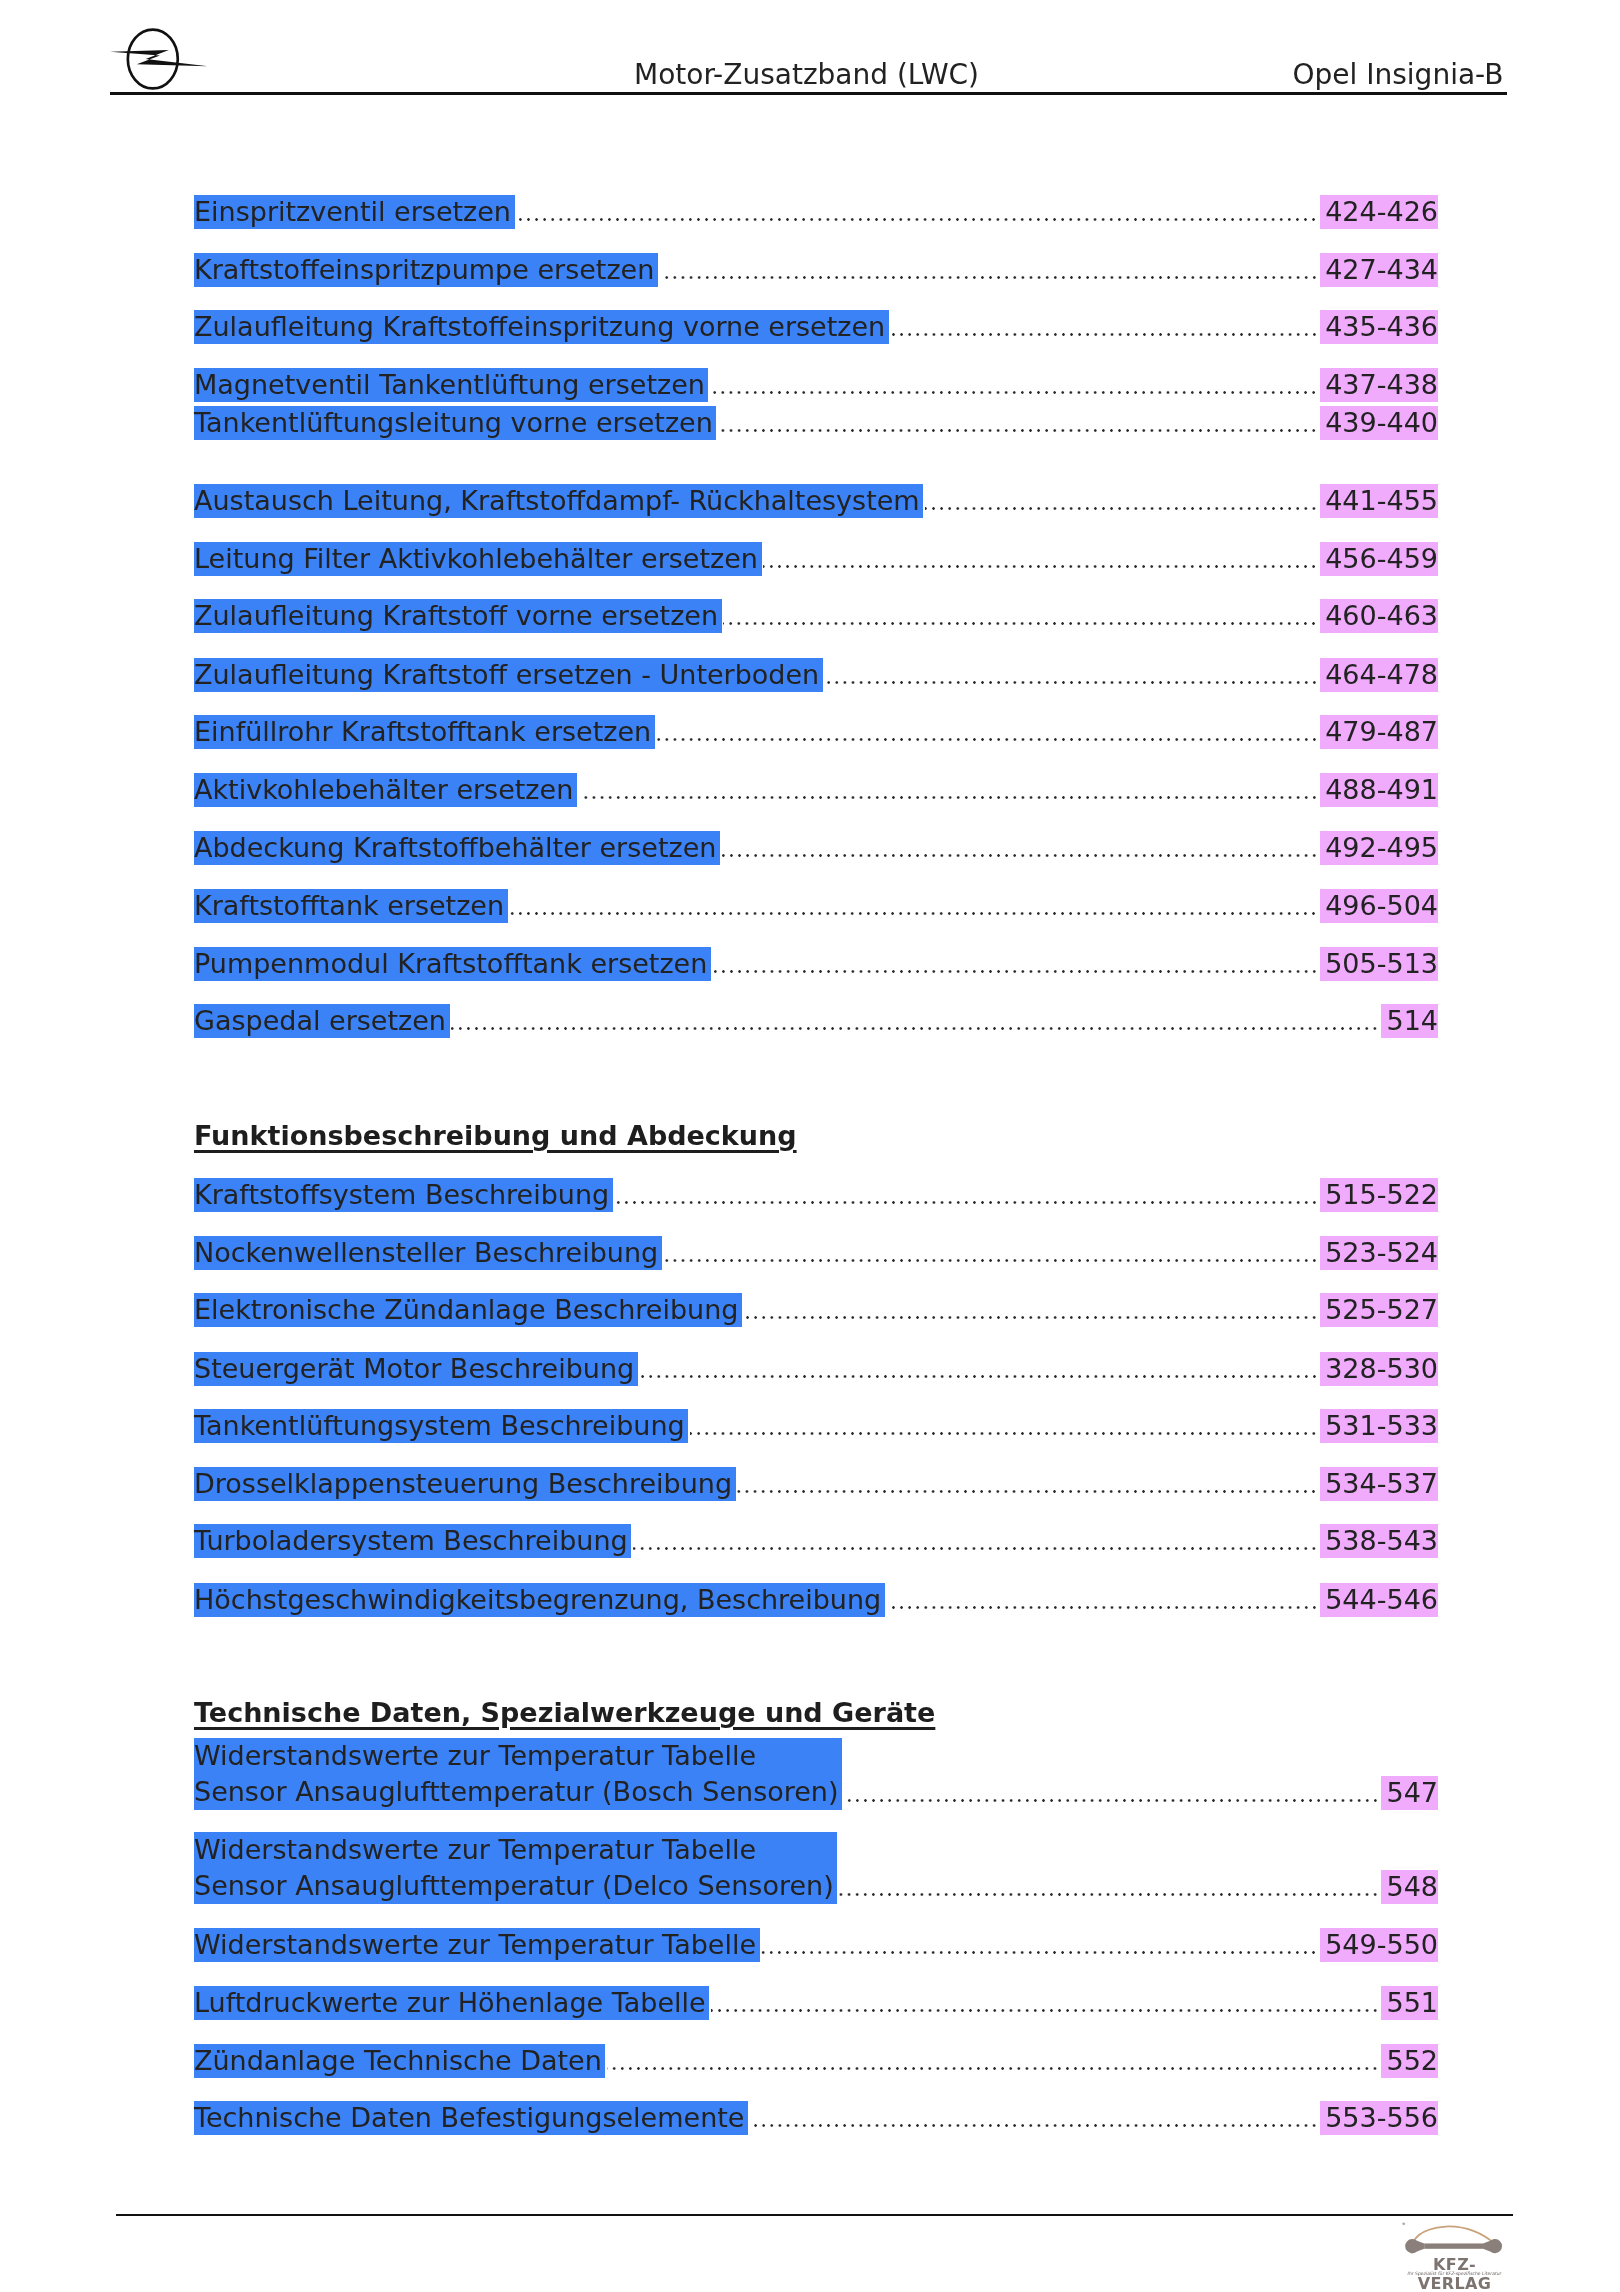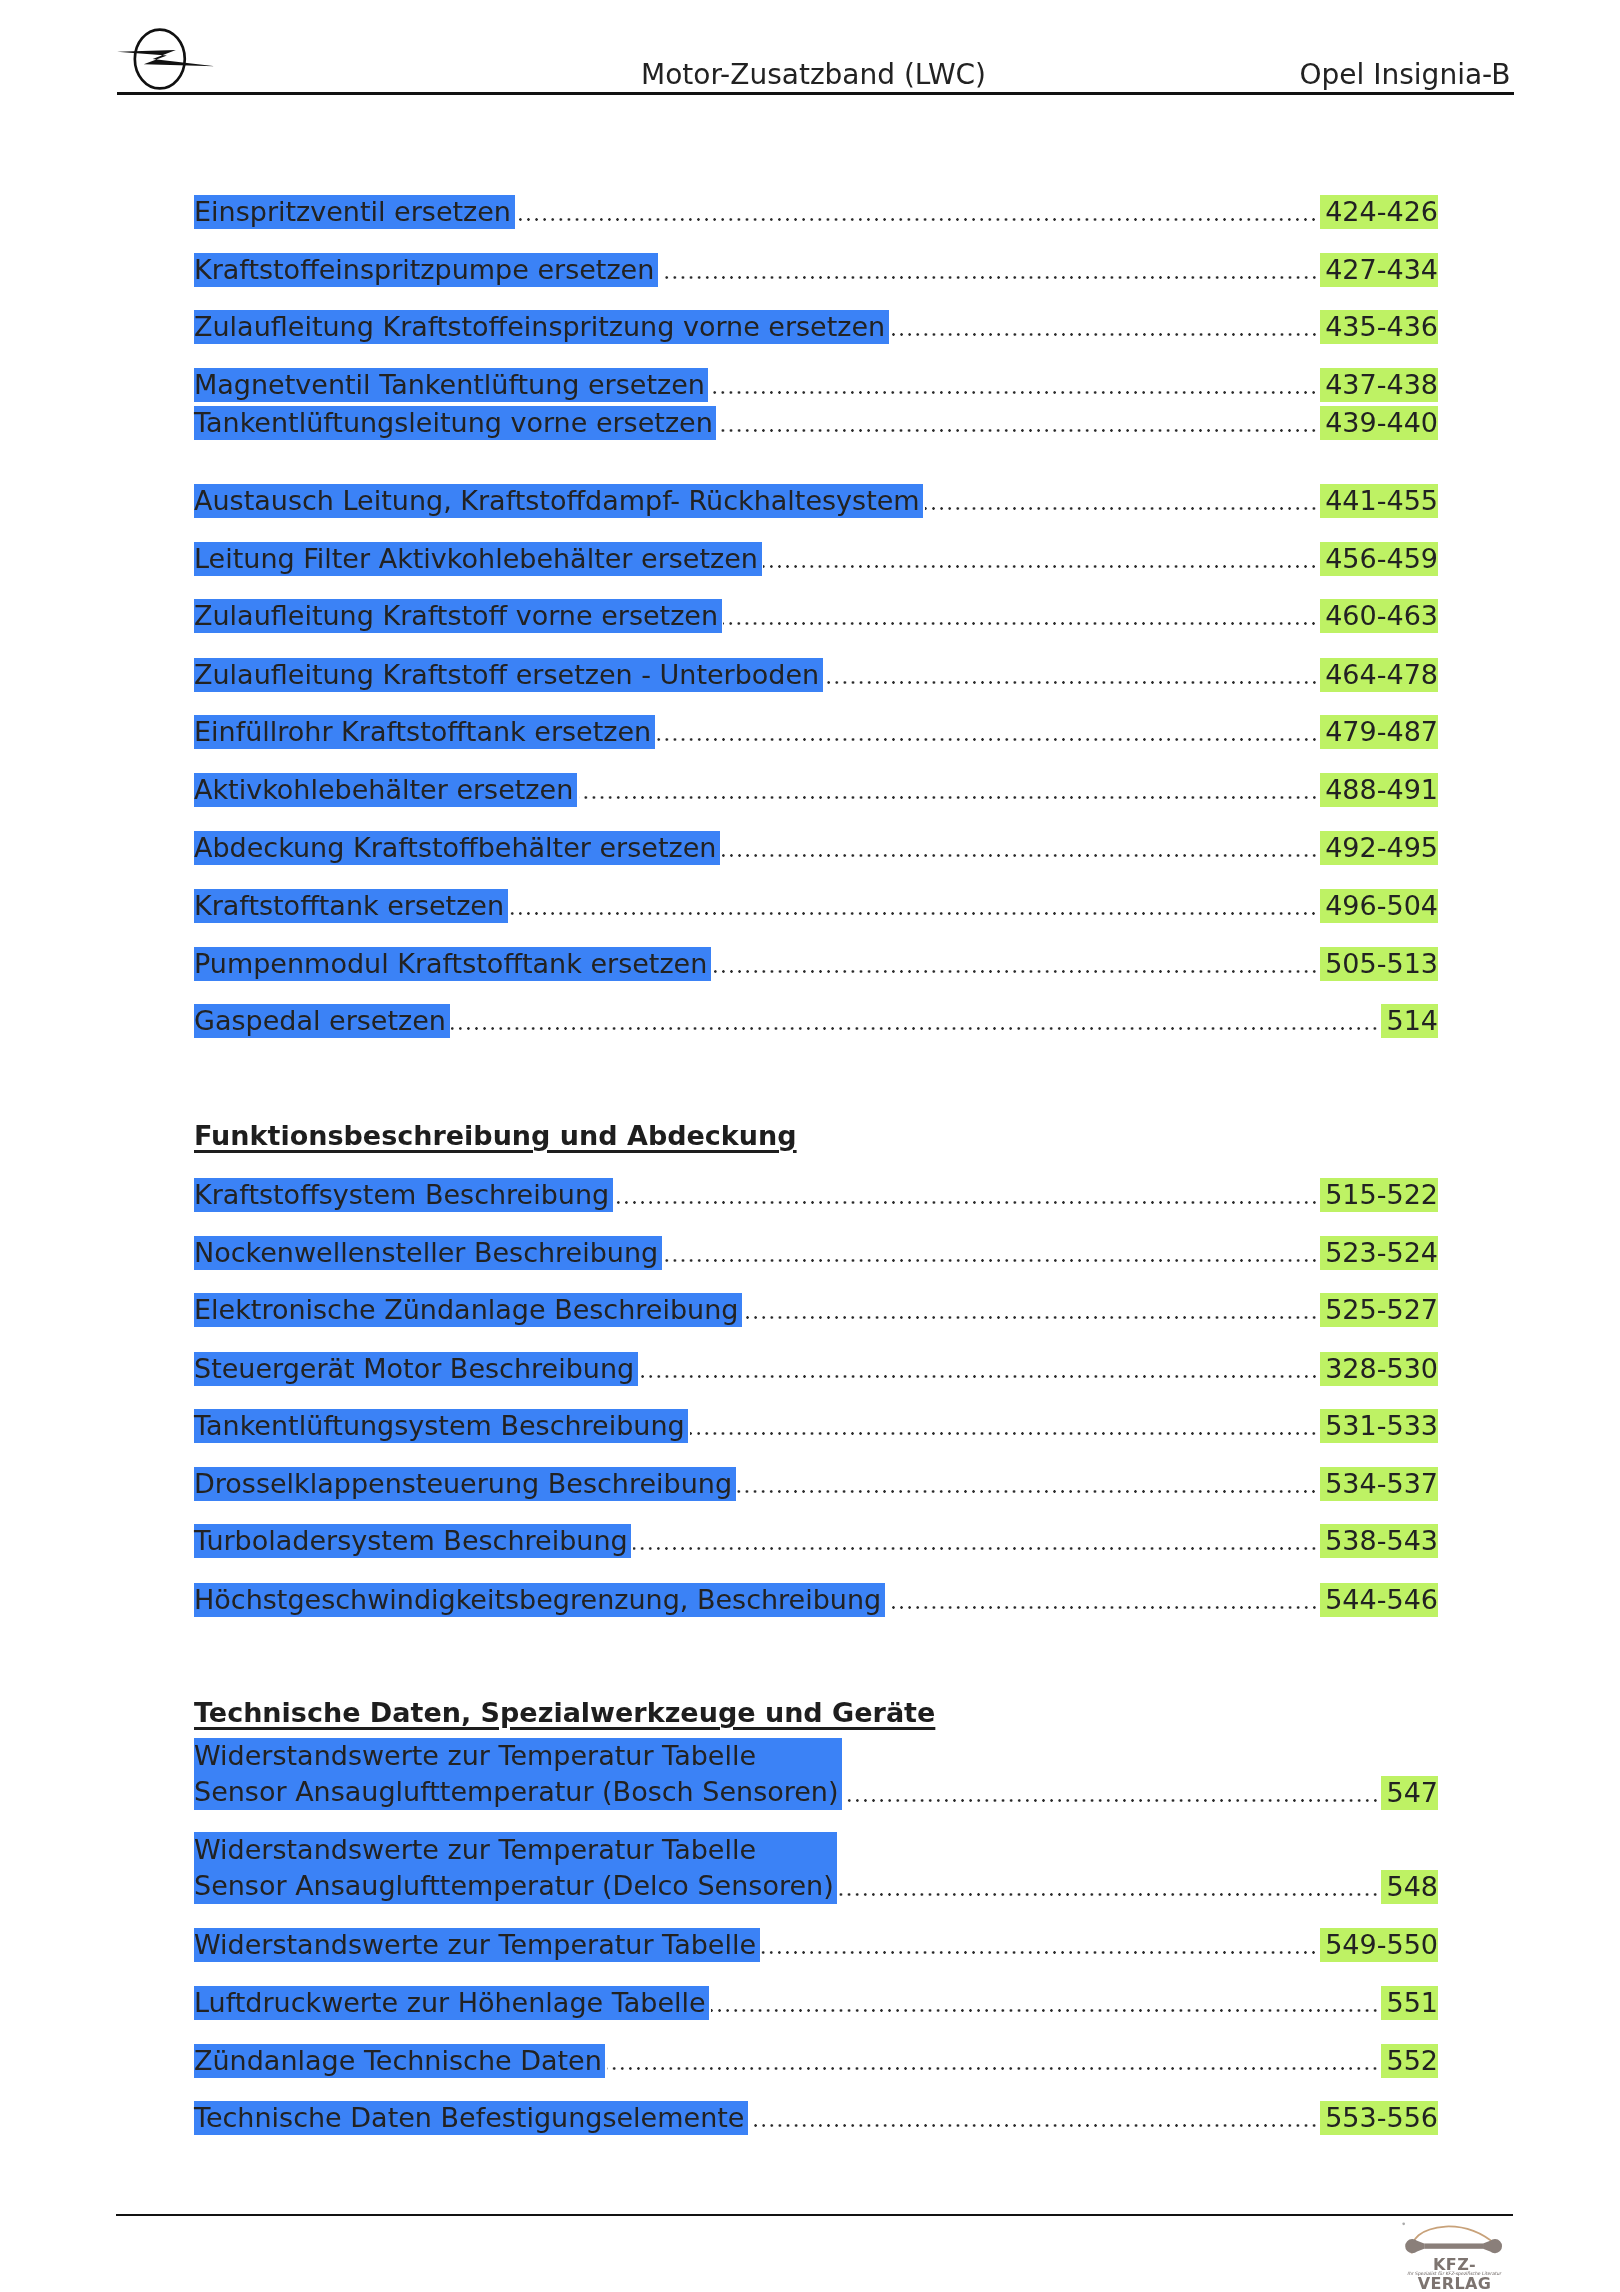--- a/index.html
+++ b/index.html
@@ -10,21 +10,21 @@
   body {
     width: 1620px;
     height: 2293px;
     position: relative;
     overflow: hidden;
     font-family: "DejaVu Sans", sans-serif;
     color: #222222;
   }
   .page-header {
     position: absolute;
-    left: 117px;
+    left: 110px;
     top: 0;
     width: 1397px;
     height: 97px;
     text-align: right;
   }
   .header-logo {
     position: absolute;
     left: 0;
     top: 25px;
     width: 107px;
@@ -96,21 +96,21 @@
     bottom: 8px;
     height: 2.7px;
     background-image: radial-gradient(circle, #2a2a2a 1.2px, transparent 1.4px);
     background-size: 8.1px 2.7px;
     background-repeat: repeat-x;
     background-position: right center;
   }
   .toc-row .page {
     flex: 0 0 auto;
     padding-left: 5.4px;
-    background: #bef264;
+    background: #f0abfc;
     text-align: right;
   }
   .toc-row.two-line {
     height: 72px;
   }
   .toc-row.two-line .label {
     display: flex;
     flex-direction: column;
     line-height: 36px;
   }

